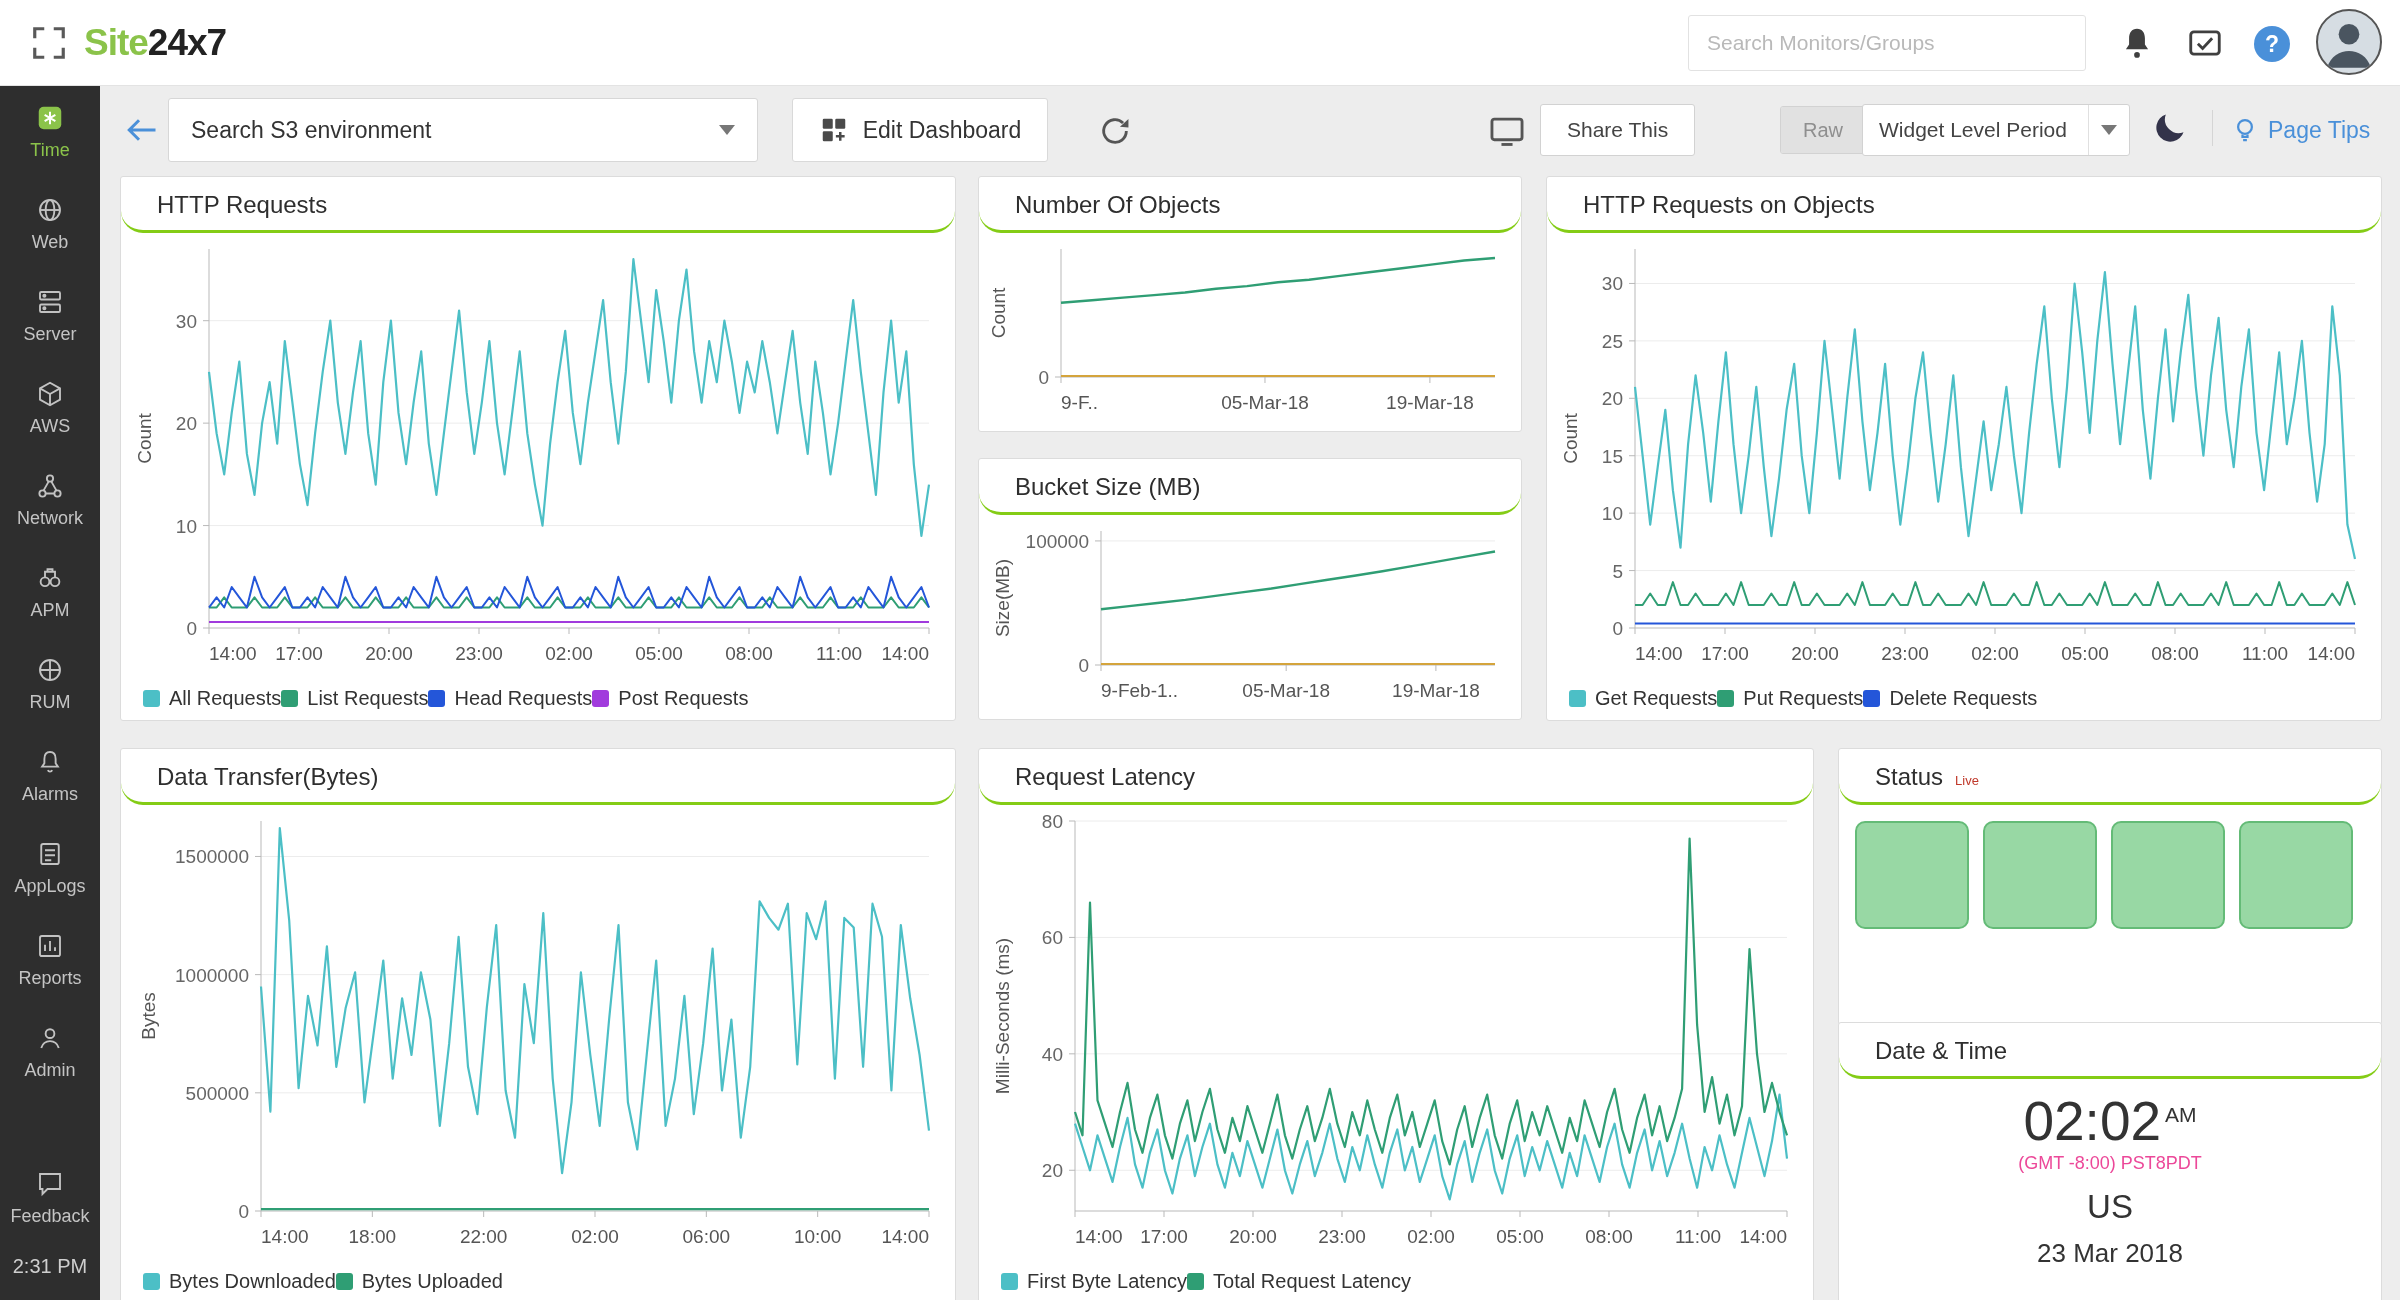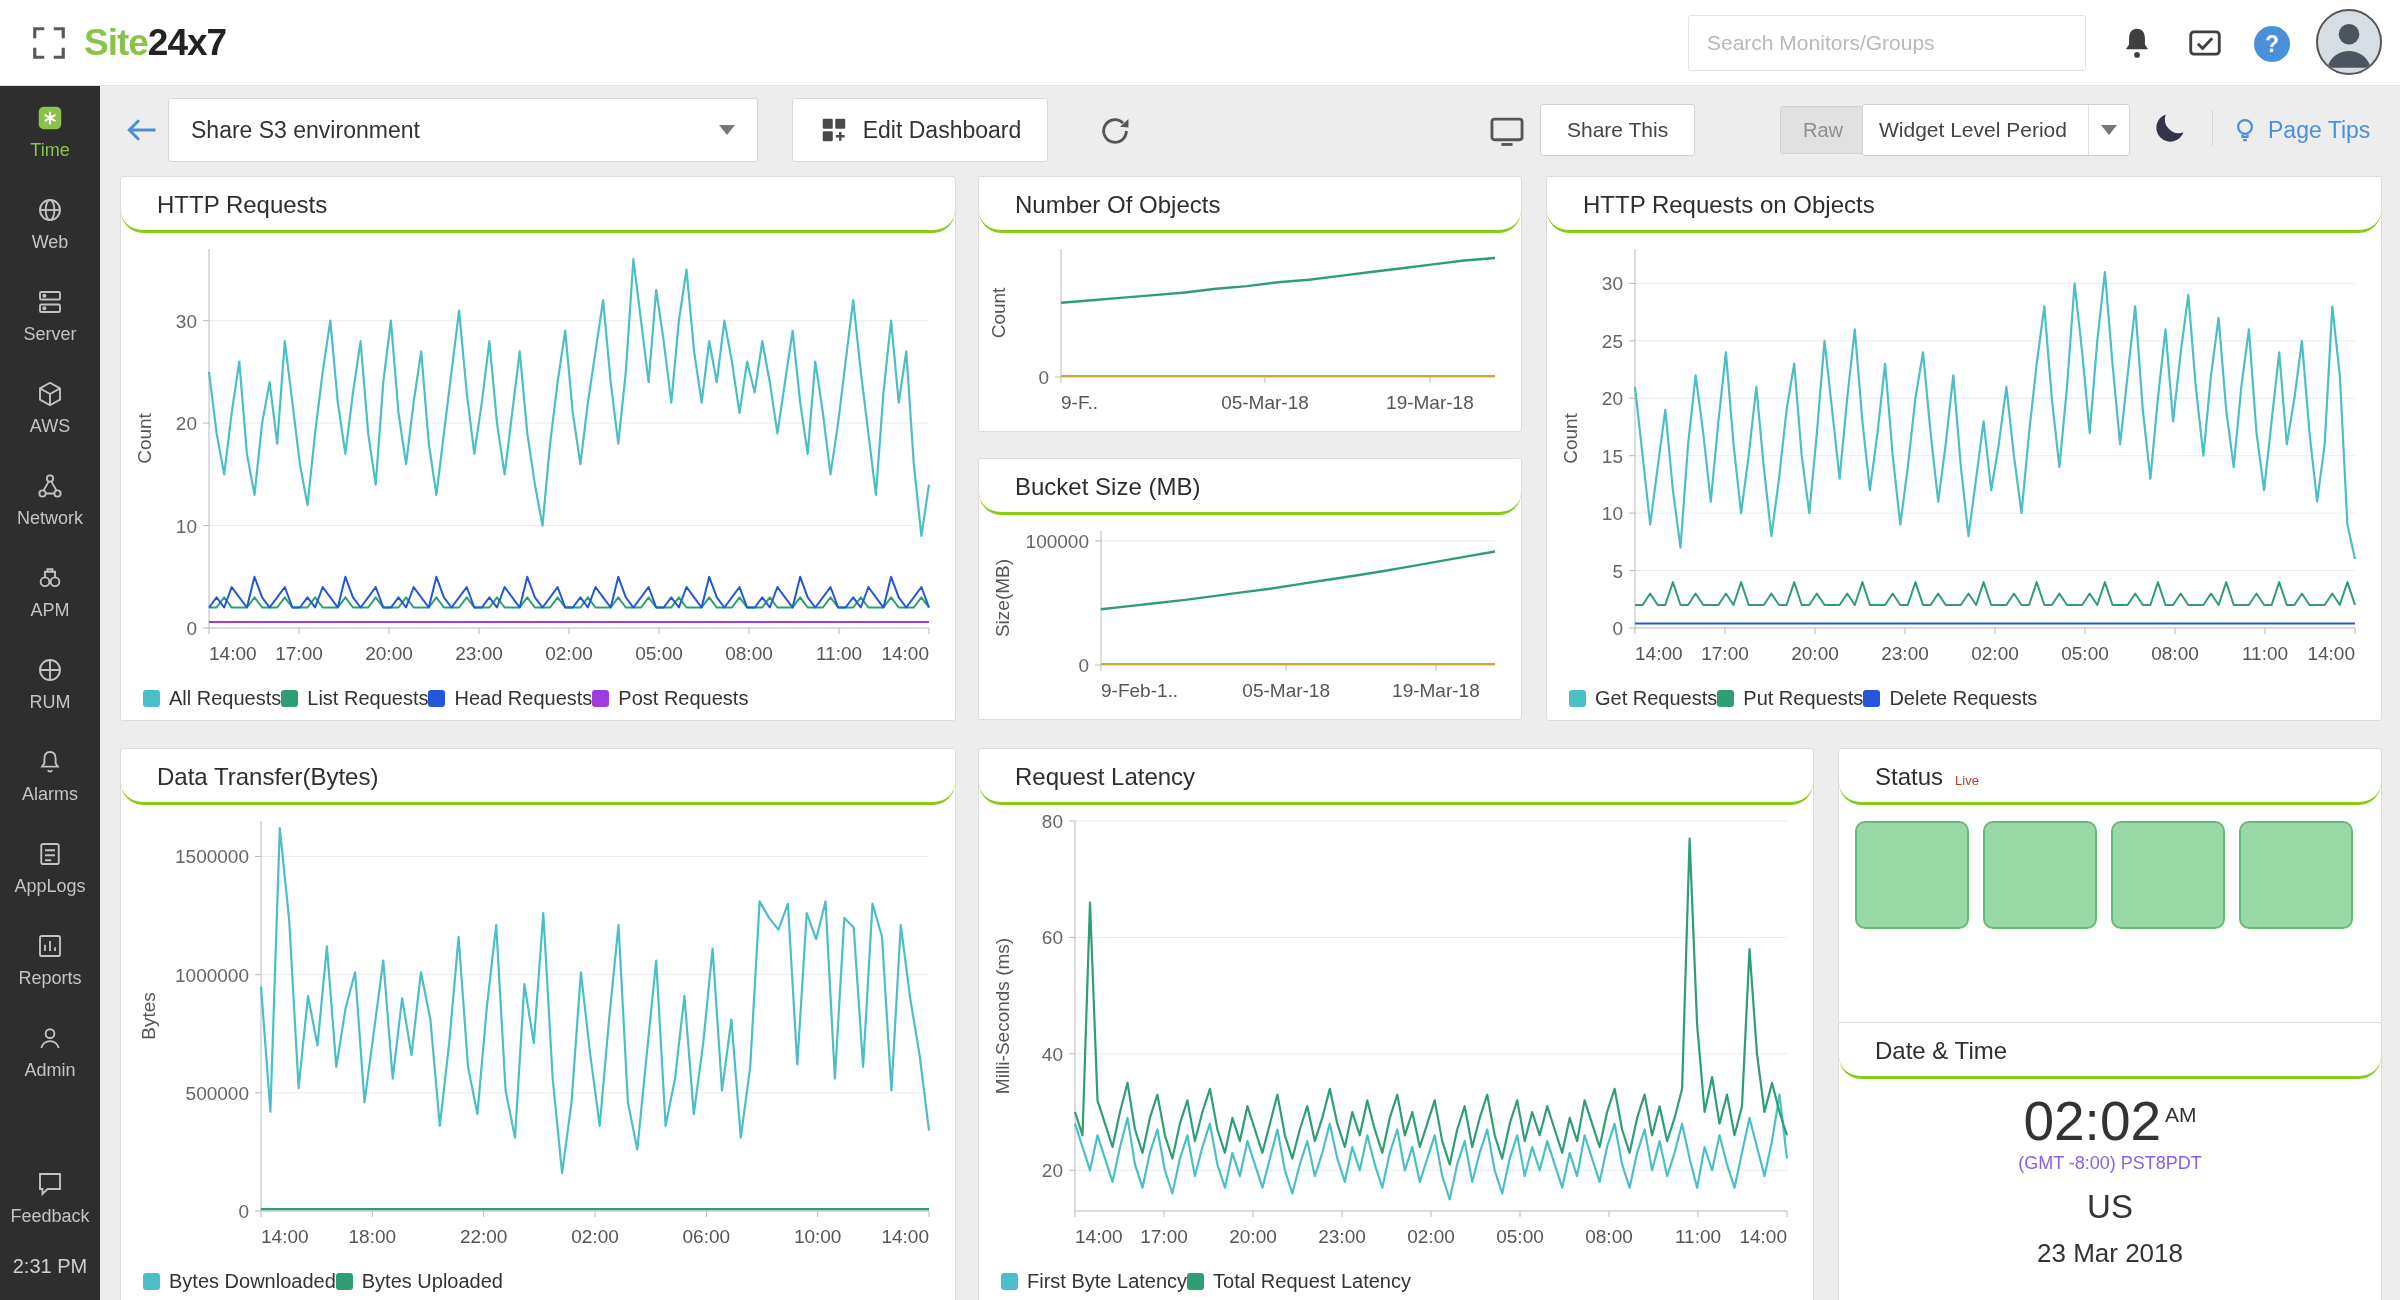--- a/index.html
+++ b/index.html
@@ -70,21 +70,21 @@
   #p-datetime { left:1838px; top:1022px; width:544px; height:282px; }
 
   .status-title { display:flex; align-items:baseline; gap:12px; }
   .live-tag { font-size:13px; color:#c0392b; }
   .status-body { display:flex; gap:14px; padding:16px 0 0 16px; }
   .status-box { width:114px; height:108px; border-radius:10px; cursor:pointer; }
 
   .dt-body { text-align:center; padding-top:10px; }
   .dt-time { font-size:55px; color:#333; line-height:64px; }
   .dt-ampm { font-size:21px; color:#333; vertical-align:18px; margin-left:4px; }
-  .dt-tz { font-size:18px; color:#8b5cf6; margin-top:0px; }
+  .dt-tz { font-size:18px; color:#ec4899; margin-top:0px; }
   .dt-region { font-size:33px; color:#333; margin-top:14px; }
   .dt-date { font-size:26px; color:#333; margin-top:12px; }
 
   svg.icon { display:block; }
 </style>
 </head>
 <body>
 
 <div id="page">
 
@@ -235,21 +235,21 @@
     </div>
     <div class="side-time">2:31 PM</div>
   </div>
 
   <span class="tb-item back-arrow">
     <svg class="icon" viewBox="0 0 24 24" width="40" height="36">
         <path d="M21 12H4M10 5.5L3.5 12l6.5 6.5" fill="none" stroke="#4a90d9" stroke-width="2"></path>
       </svg>
   </span>
   <div class="tb-item dash-select">
-    <span>Share S3 environment</span>
+    <span>Search S3 environment</span>
     <span class="caret"></span>
   </div>
   <div class="tb-item edit-btn">
     <span>
       <svg class="icon" viewBox="0 0 24 24" width="30" height="30">
           <rect x="3" y="3" width="8" height="8" rx="1" fill="#4a4a4a"></rect>
           <rect x="13" y="3" width="8" height="8" rx="1" fill="#4a4a4a"></rect>
           <rect x="3" y="13" width="8" height="8" rx="1" fill="#4a4a4a"></rect>
           <path d="M17 13.5v7M13.5 17h7" stroke="#4a4a4a" stroke-width="2"></path>
         </svg>

